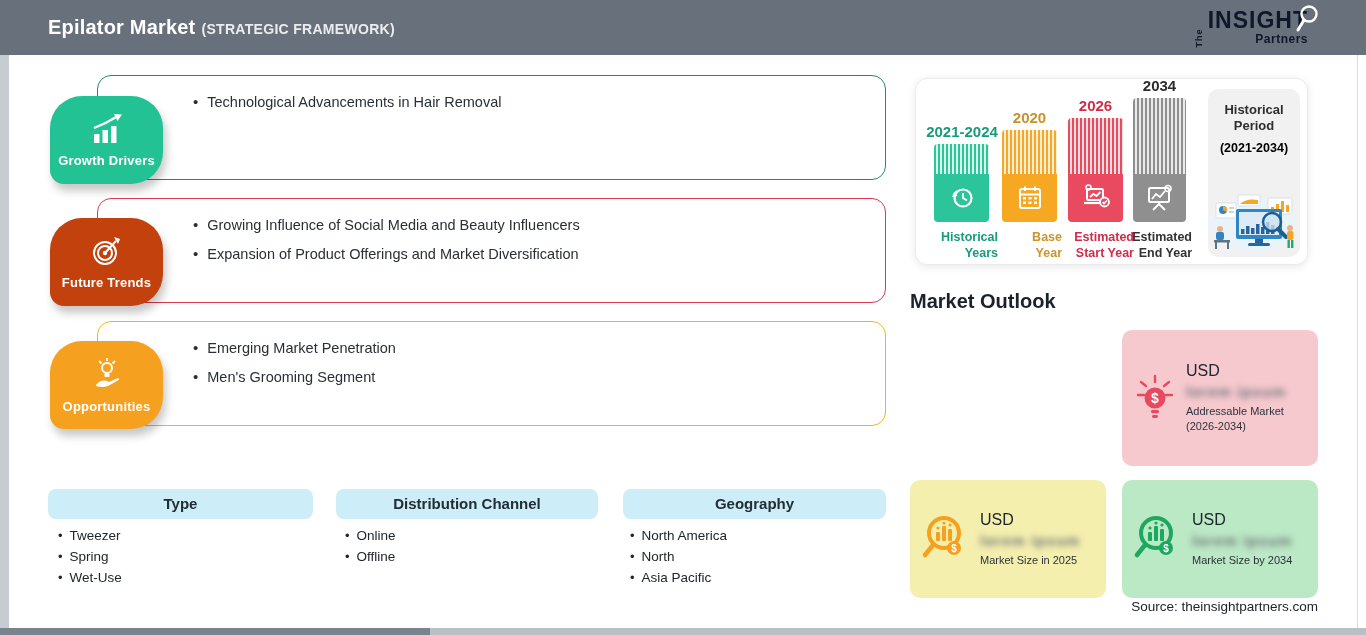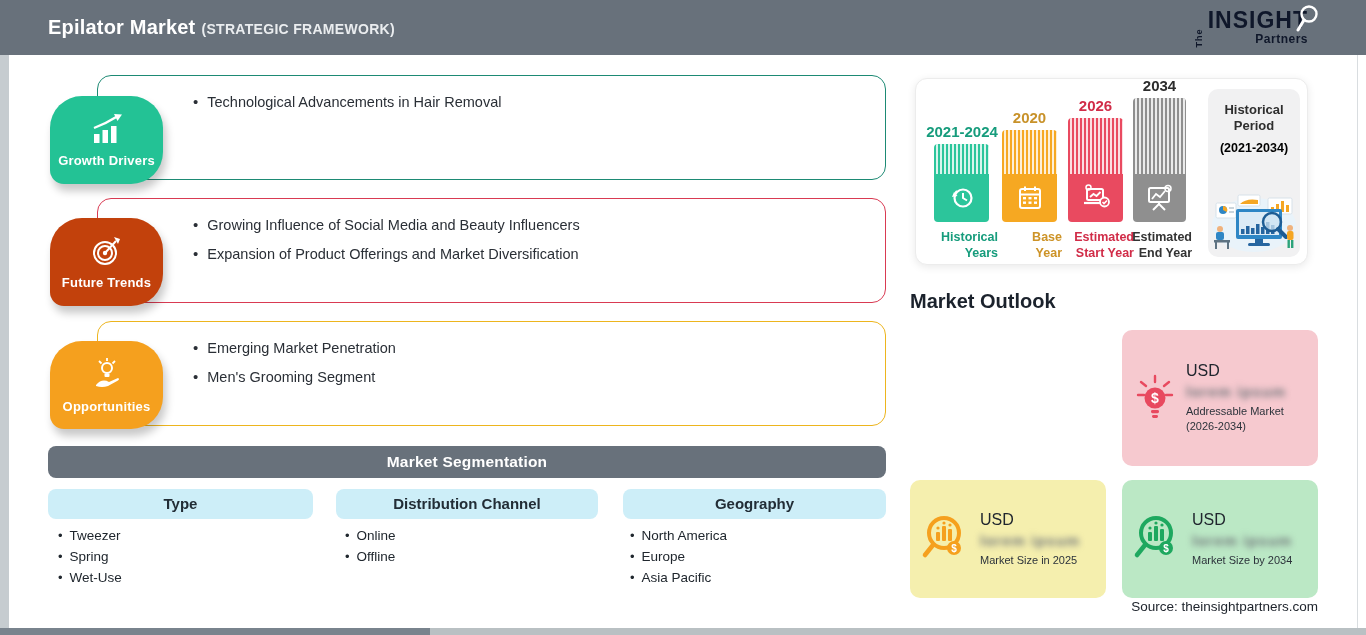--- a/index.html
+++ b/index.html
@@ -179,21 +179,20 @@
       <line x1="18" y1="1" x2="18" y2="4" stroke="#fff" stroke-width="1.8"></line>
       <line x1="10" y1="4" x2="12.5" y2="6.5" stroke="#fff" stroke-width="1.8"></line>
       <line x1="26" y1="4" x2="23.5" y2="6.5" stroke="#fff" stroke-width="1.8"></line>
       <circle cx="18" cy="11" r="5" fill="none" stroke="#fff" stroke-width="2"></circle>
       <rect x="15.5" y="16.5" width="5" height="3.4" rx="1" fill="#fff"></rect>
       <path d="M7 28 q6 -7 13 -3 l9 -4 q2 1 0 2.6 l-10 5.5 q-6 2 -12 0 z" fill="#fff"></path>
     </svg>
     <span class="badge-label">Opportunities</span>
   </div>
 
-  <div class="seg-bar">Market Segmentation</div>
   <div class="seg-pill pill-type">Type</div>
   <div class="seg-pill pill-dist">Distribution Channel</div>
   <div class="seg-pill pill-geo">Geography</div>
   <ul class="seg-list list-type">
     <li>
         <span>Tweezer</span>
       </li>
     <li>
         <span>Spring</span>
       </li>
@@ -207,21 +206,21 @@
       </li>
     <li>
         <span>Offline</span>
       </li>
   </ul>
   <ul class="seg-list list-geo">
     <li>
         <span>North America</span>
       </li>
     <li>
-        <span>Europe</span>
+        <span>North</span>
       </li>
     <li>
         <span>Asia Pacific</span>
       </li>
   </ul>
 
   <div class="tl-panel">
     <div class="tl-year tly0">2021-2024</div>
     <div class="tl-year tly1">2020</div>
     <div class="tl-year tly2">2026</div>

